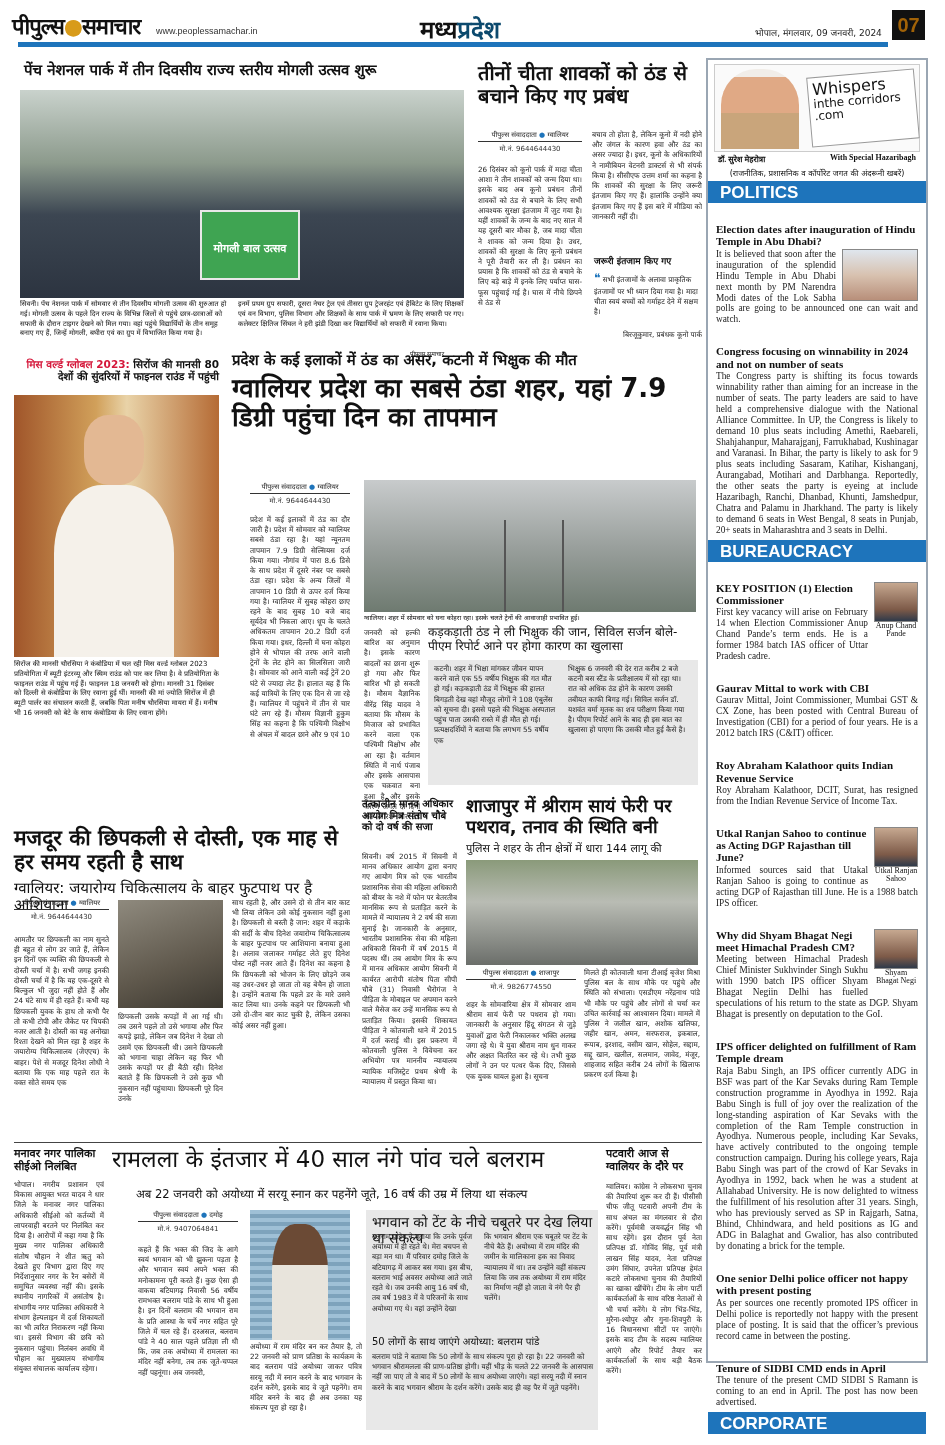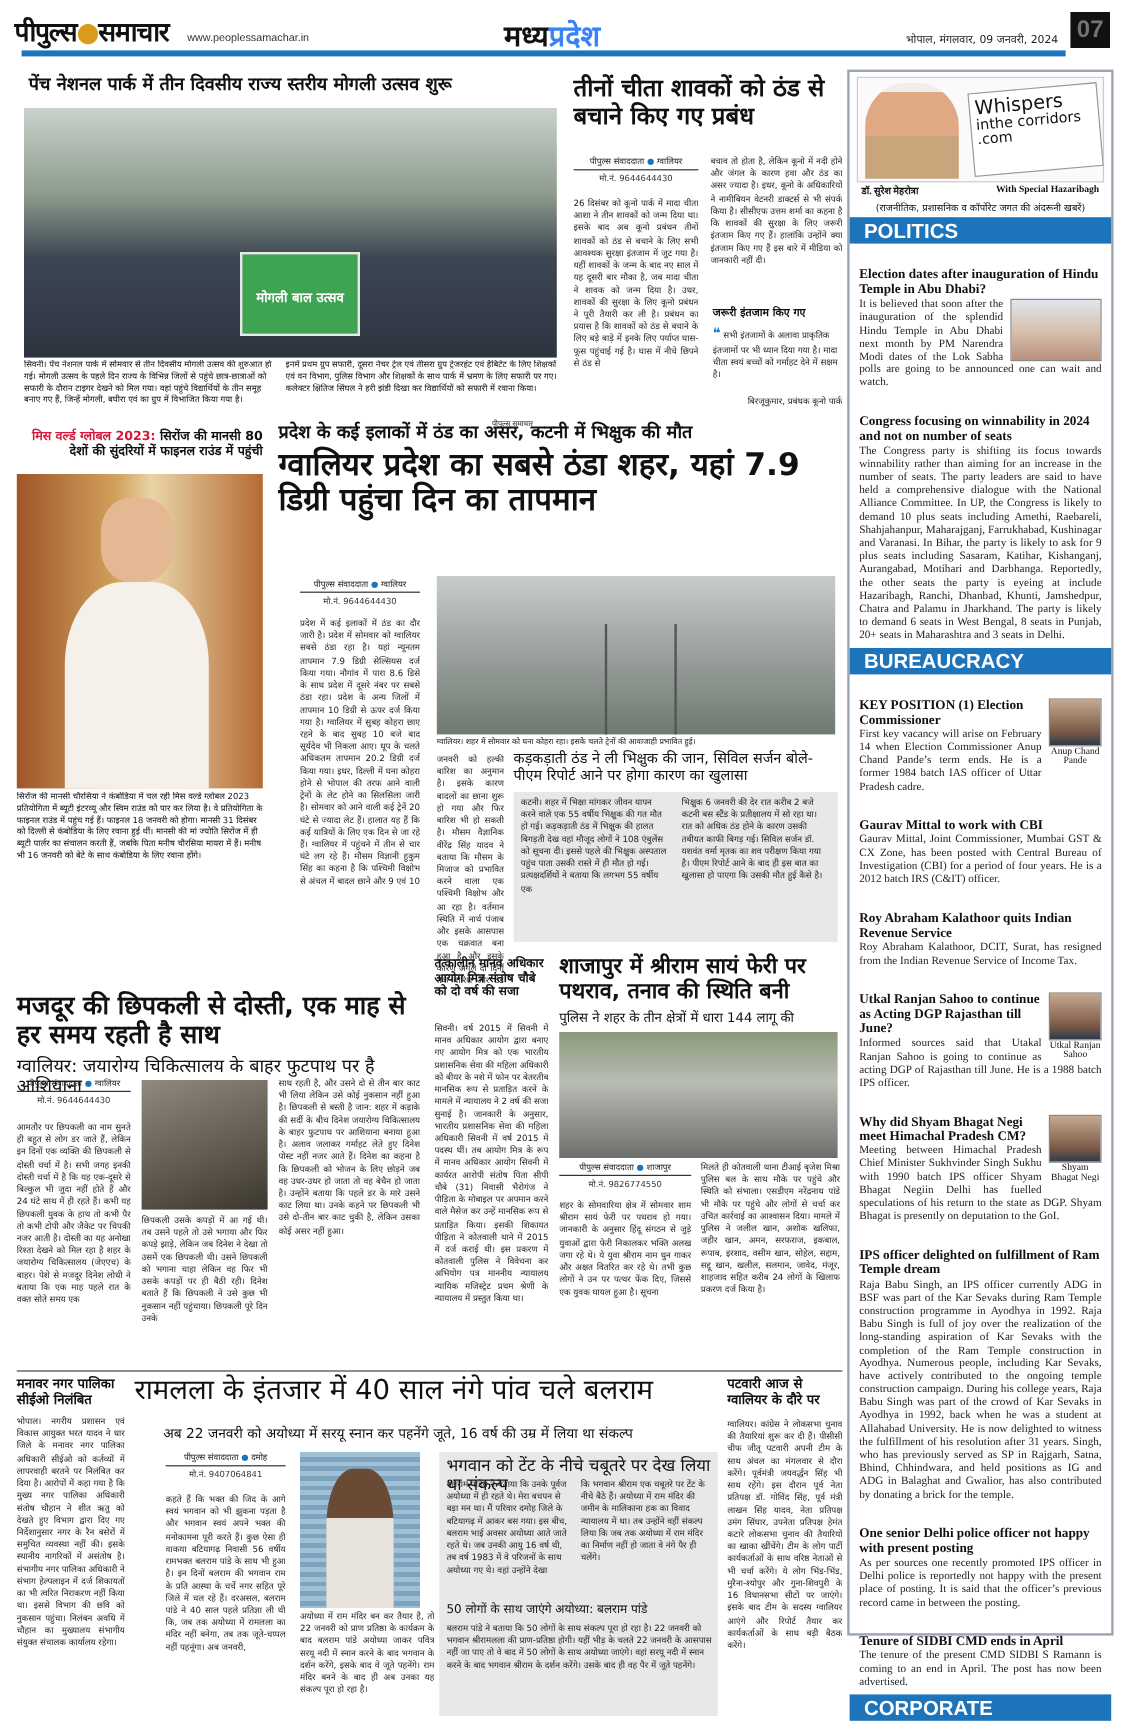--- a/index.html
+++ b/index.html
@@ -3,23 +3,23 @@
 <meta charset="utf-8">
 <style>
 *{box-sizing:border-box;margin:0;padding:0}
 body{width:945px;height:1445px;background:#fff;font-family:"DejaVu Serif",serif;color:#111;position:relative;overflow:hidden}
 .abs{position:absolute}
 .mast{top:0;left:0;width:945px;height:46px}
 .logo{left:12px;top:10px;font:bold 22px "DejaVu Sans",sans-serif;color:#111;letter-spacing:-1px}
 .logo .dot{color:#d89b1a}
 .url{left:156px;top:26px;font:9px "Liberation Sans",sans-serif;color:#333}
 .section{left:420px;top:12px;font:bold 24px "DejaVu Sans",sans-serif;color:#111}
-.section .red{color:#3b82f6}
+.section .red{color:#0c4a6e}
 .dateline{left:755px;top:26px;font:9px "DejaVu Sans",sans-serif;color:#222}
-.pgno{left:892px;top:10px;width:33px;height:30px;background:#111;color:#737373;font:bold 20px "Liberation Sans",sans-serif;text-align:center;line-height:30px}
+.pgno{left:892px;top:10px;width:33px;height:30px;background:#111;color:#a16207;font:bold 20px "Liberation Sans",sans-serif;text-align:center;line-height:30px}
 .bluebar{left:18px;top:42px;width:870px;height:5px;background:#1e74bb}
 .hl{font-family:"DejaVu Sans",sans-serif;font-weight:bold;color:#111;line-height:1.15}
 .body{font:7.2px/1.42 "DejaVu Sans",sans-serif;color:#222;text-align:justify;overflow:hidden}
 .byline{font:7px "DejaVu Sans",sans-serif;color:#222;border-bottom:1px solid #333;padding-bottom:2px;text-align:center}
 .byline .b{color:#1e74bb}
 .mob{font:7px "DejaVu Sans",sans-serif;color:#333;text-align:center;margin-top:2px}
 .photo{background:linear-gradient(135deg,#6d7b6a,#a7b0a0 40%,#5a5f52);overflow:hidden}
 .cap{font:7px/1.4 "DejaVu Sans",sans-serif;color:#111}
 .rail{left:706px;top:58px;width:222px;height:1305px;border:2px solid #9aa6b3;background:#fff}
 .rhead{background:#1e74bb;color:#fff;font:bold 17px "Liberation Sans",sans-serif;padding:1px 12px;height:22px;line-height:21px}

